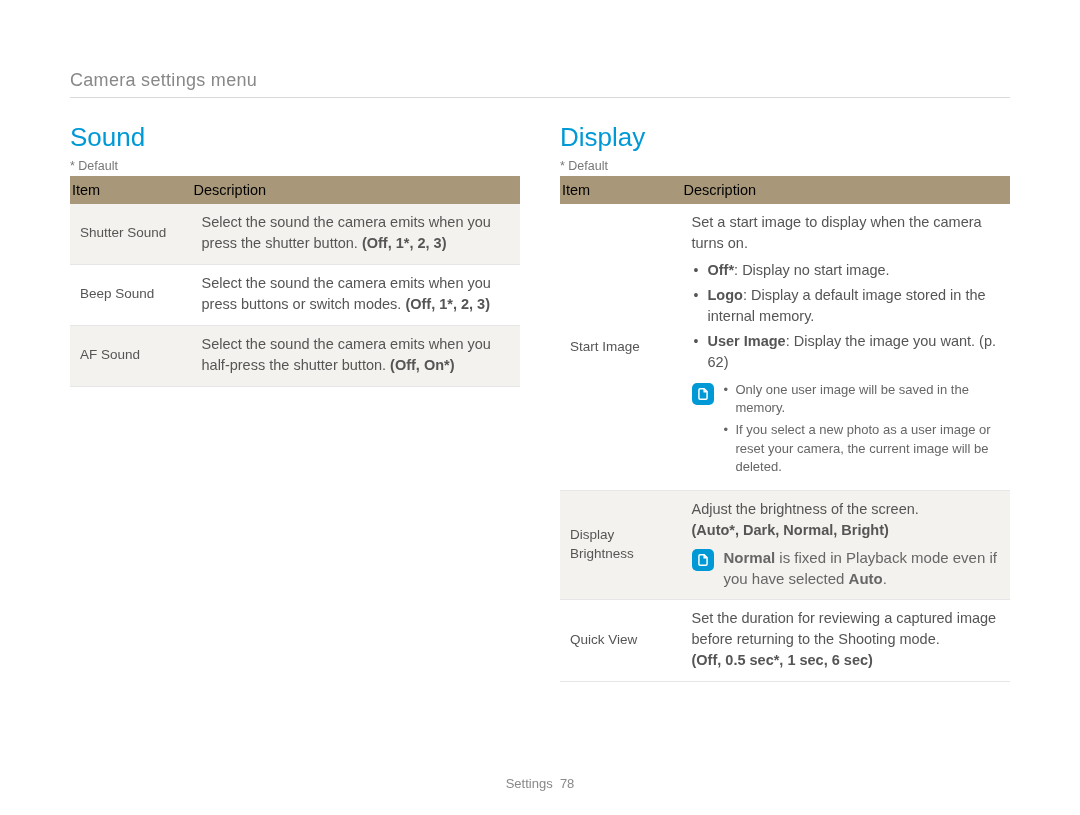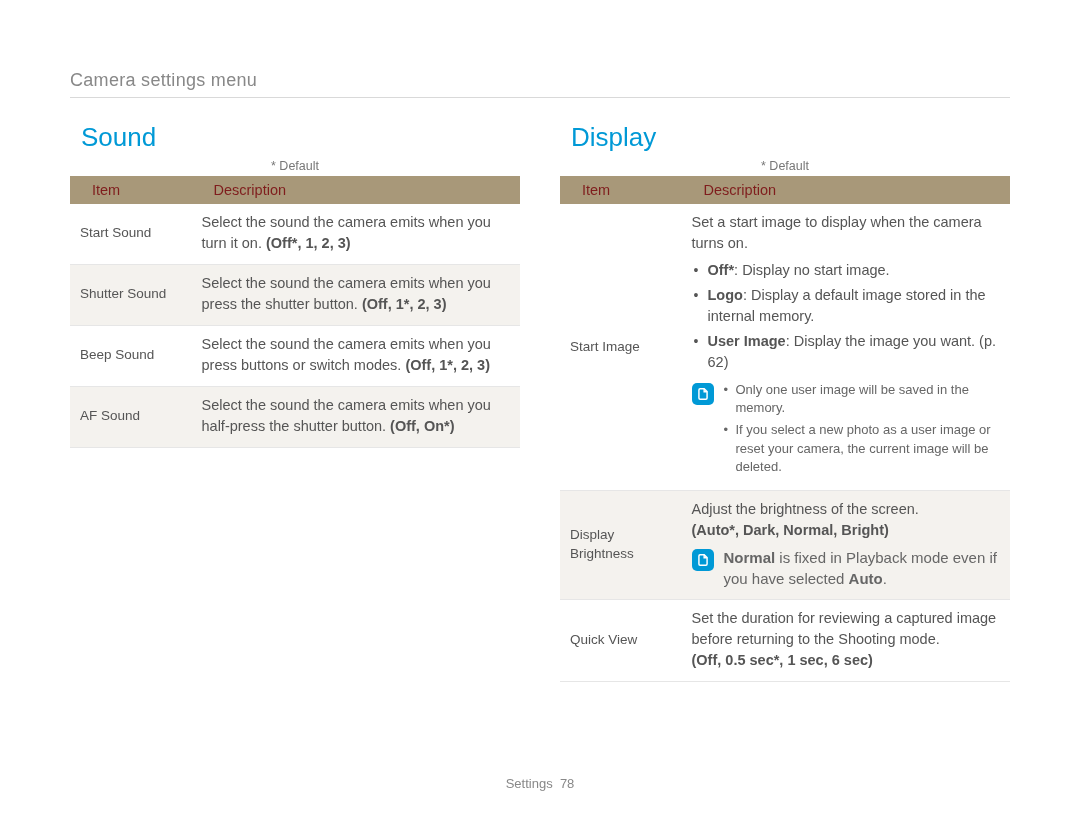--- a/index.html
+++ b/index.html
@@ -31,39 +31,38 @@
   }
   .col {
     flex: 1;
     min-width: 0;
   }
   .section-title {
     font-size: 26px;
     color: #0099d6;
     font-weight: 400;
     margin-bottom: 6px;
-    margin-left: 11px;
   }
   .default-note {
-    text-align: center;
+    text-align: left;
     font-size: 12.5px;
     color: #777;
     margin-bottom: 3px;
   }
   table {
     width: 100%;
     border-collapse: collapse;
     font-size: 14.5px;
   }
   th {
     background: #a89879;
-    color: #7f1d1d;
+    color: #000000;
     font-weight: 400;
     text-align: left;
-    padding: 6px 22px;
+    padding: 6px 2px;
     font-size: 14.5px;
   }
   th.col-item { width: 27%; }
   td {
     padding: 8px 10px 10px 10px;
     vertical-align: top;
     color: #555;
     border-bottom: 1px solid #e6e6e6;
     line-height: 1.45;
   }
@@ -161,26 +160,20 @@
     <div class="section-title">Sound</div>
     <div class="default-note">* Default</div>
     <table>
       <thead>
         <tr>
           <th class="col-item">Item</th>
           <th>Description</th>
         </tr>
       </thead>
       <tbody>
-        <tr>
-          <td class="item-cell">Start Sound</td>
-          <td>
-            <span>Select the sound the camera emits when you turn it on. </span><span class="opts">(Off*, 1, 2, 3)</span>
-          </td>
-        </tr>
         <tr class="alt">
           <td class="item-cell">Shutter Sound</td>
           <td>
             <span>Select the sound the camera emits when you press the shutter button. </span><span class="opts">(Off, 1*, 2, 3)</span>
           </td>
         </tr>
         <tr>
           <td class="item-cell">Beep Sound</td>
           <td>
             <span>Select the sound the camera emits when you press buttons or switch modes. </span><span class="opts">(Off, 1*, 2, 3)</span>

